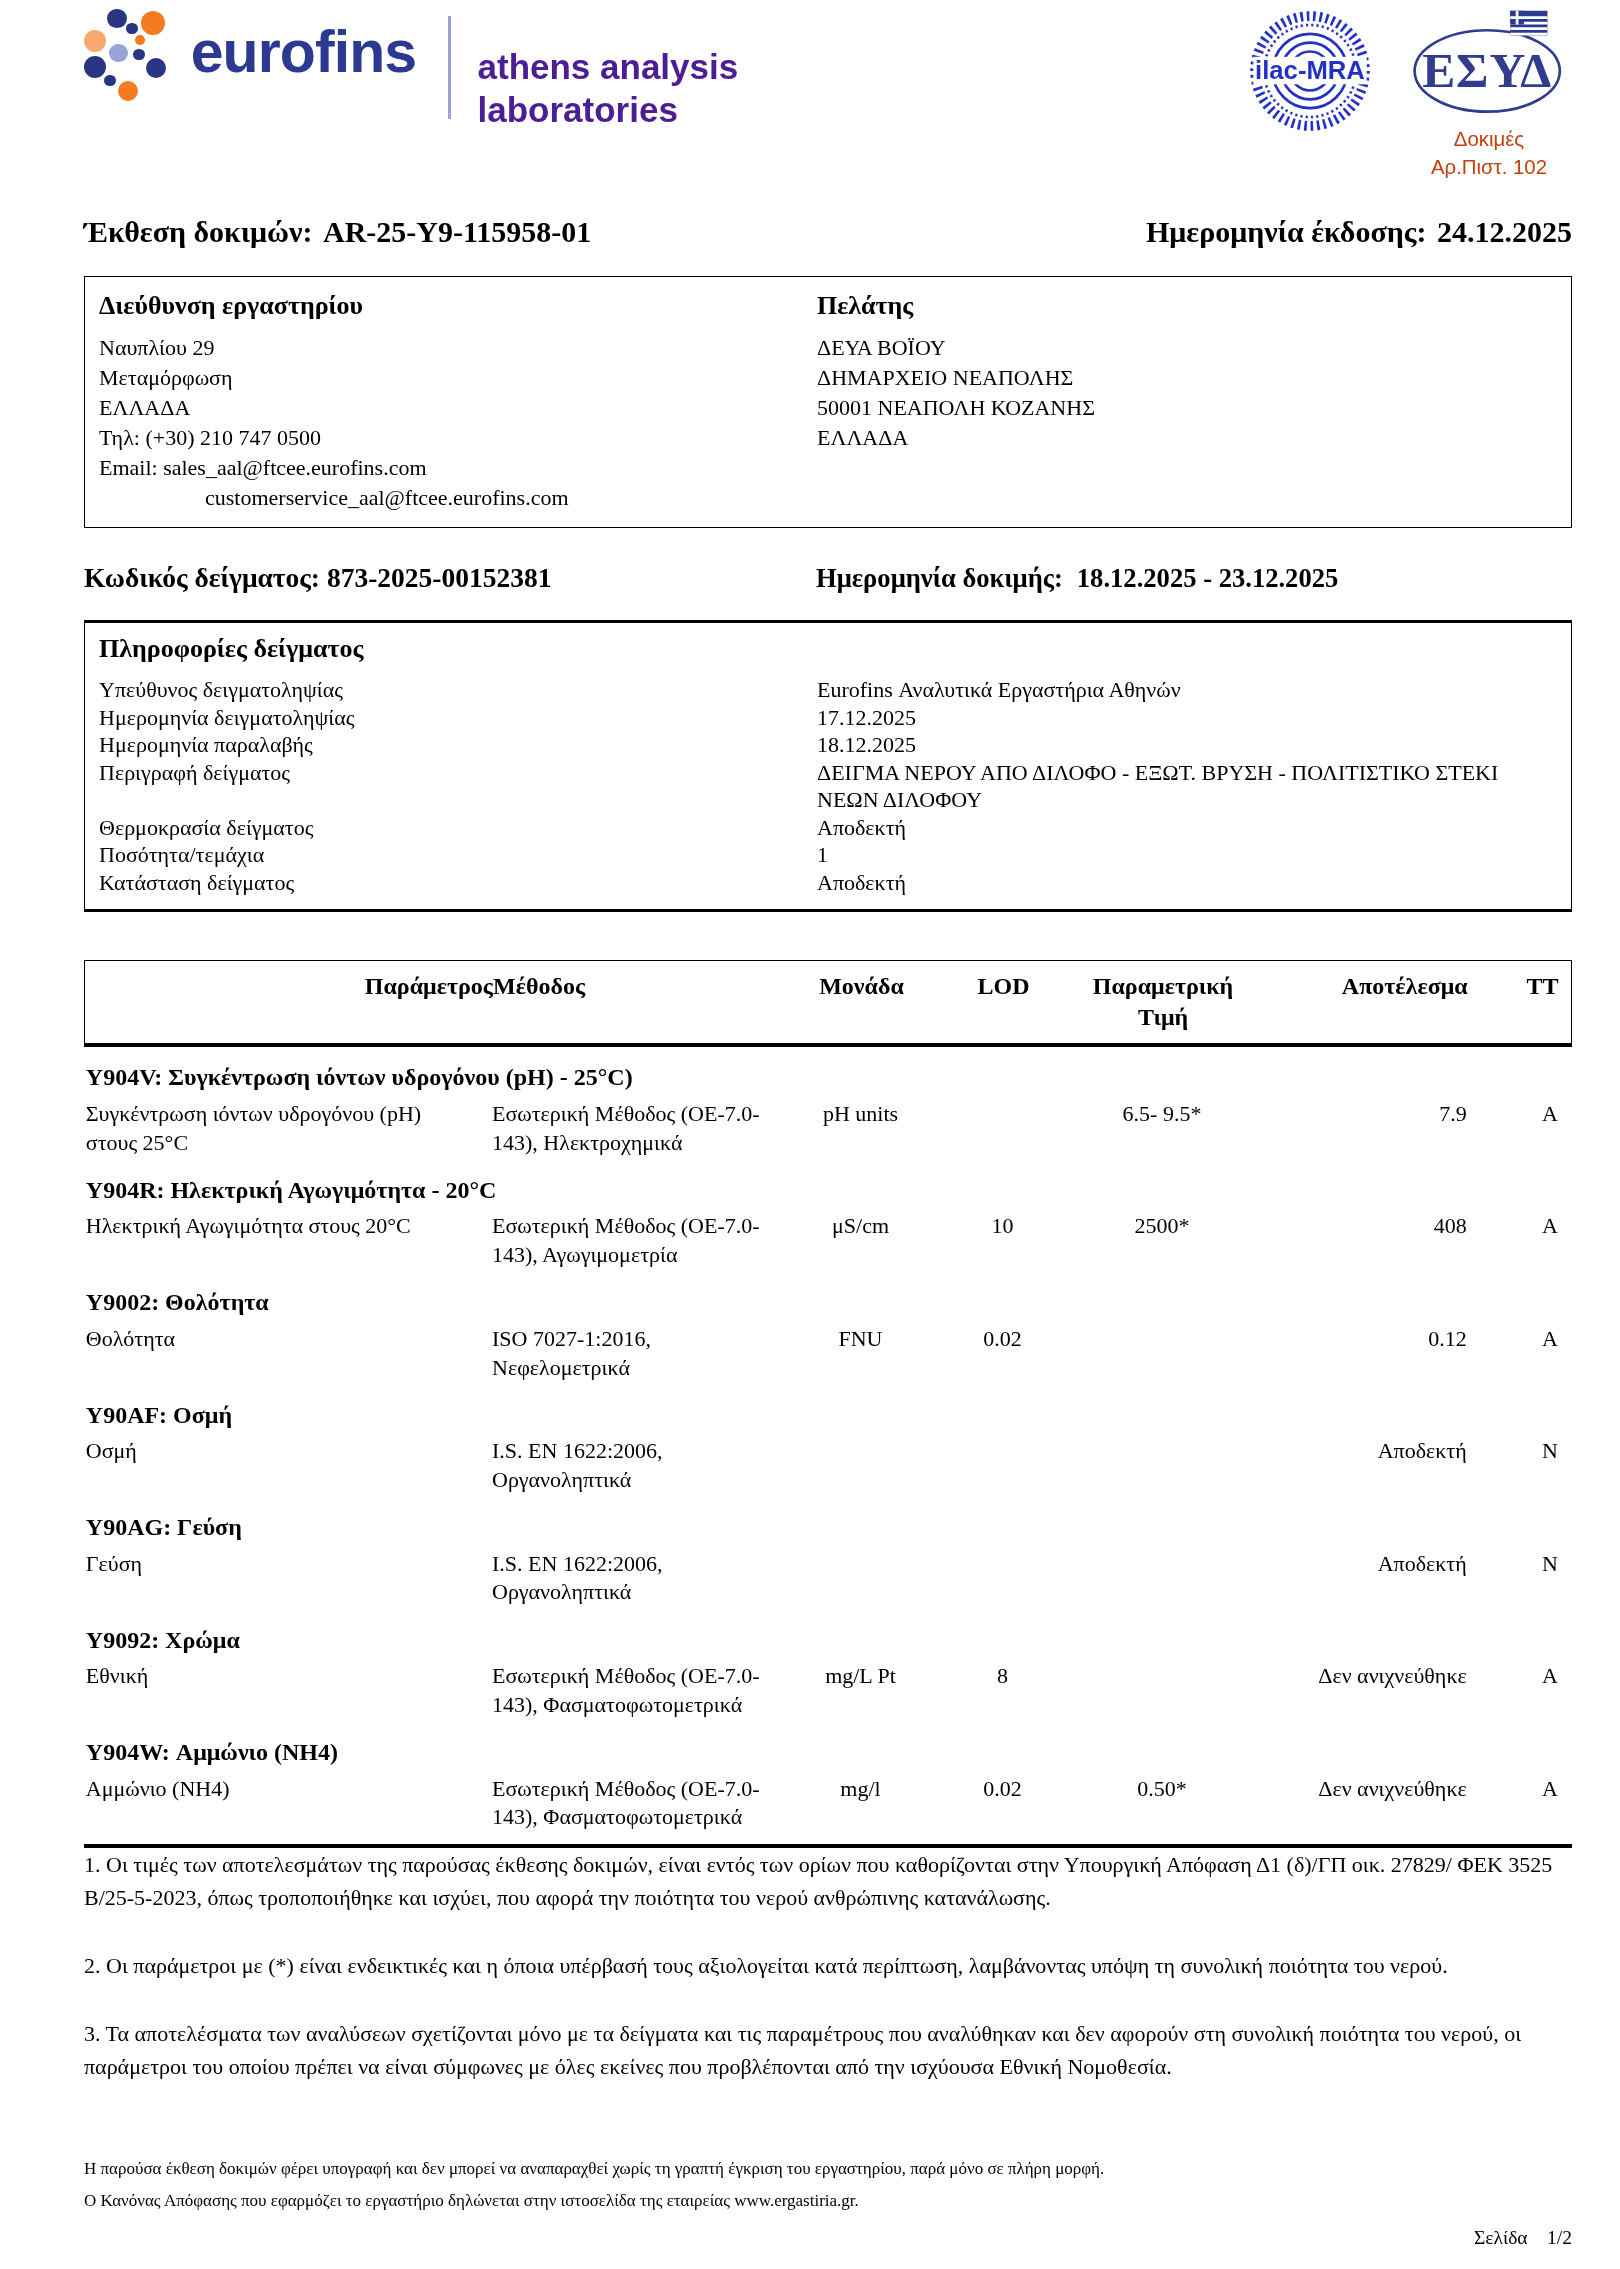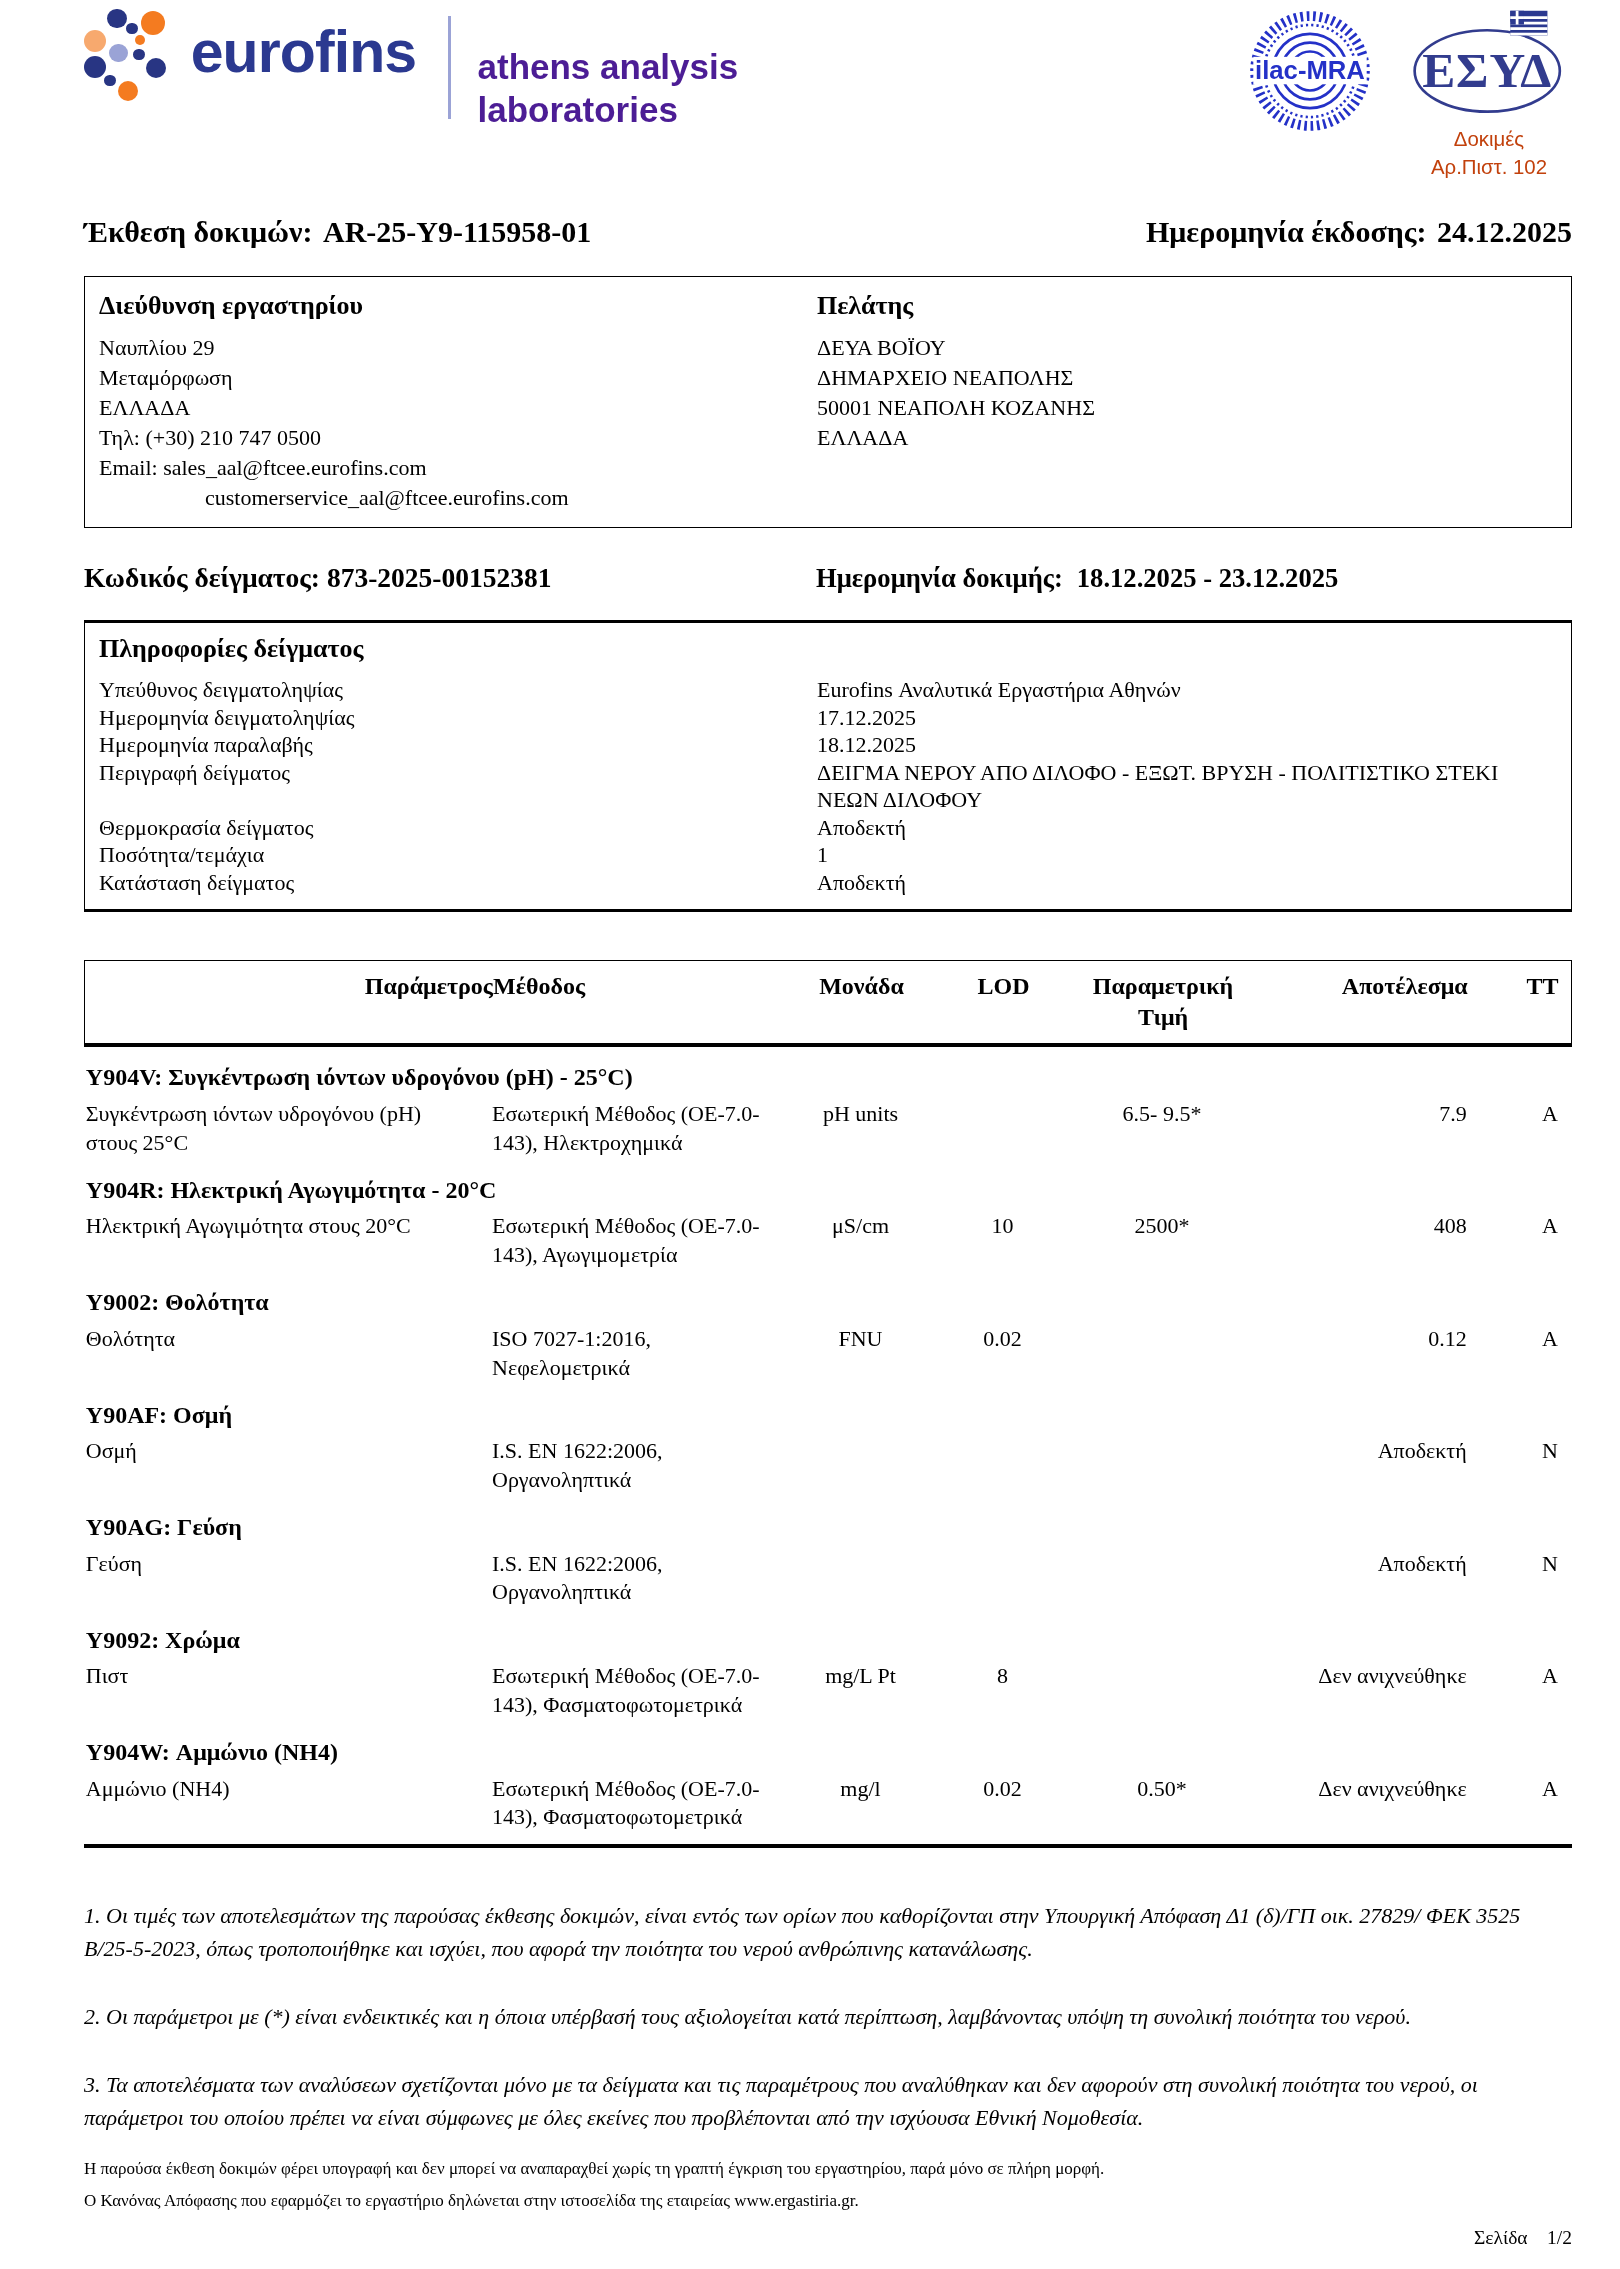--- a/index.html
+++ b/index.html
@@ -76,21 +76,21 @@
   .group-title{font-size:24px;font-weight:700;padding:17.7px 0 1.8px 1.8px;}
   .result-row{font-size:22px;line-height:1.3;padding:7px 0 1.8px;}
   .c-param{padding-left:1.8px;padding-right:23px;}
   .c-method{padding-right:17.7px;}
   .c-unit{text-align:center;}
   .c-lod{text-align:center;}
   .c-paramval{text-align:center;}
   .c-result{text-align:right;padding-right:5.3px;}
   .c-tt{text-align:right;padding-right:14px;}
   
-  .notes{margin-top:51px;font-style:italic;}
+  .notes{}
   .note{font-size:22px;line-height:1.5;margin:0 0 35px 0;}
   
   .footer{position:absolute;left:84px;right:43px;top:2153px;font-size:17px;line-height:1.9;}
   .page-num{position:absolute;right:43px;top:2227px;font-size:19.5px;}
   .page-num .lbl{margin-right:19.5px;}
 </style>
 </head>
 <body>
 
 <div class="page">
@@ -289,21 +289,21 @@
         <div class="c-method">I.S. EN 1622:2006, Οργανοληπτικά</div>
         <div class="c-unit"></div>
         <div class="c-lod"></div>
         <div class="c-paramval"></div>
         <div class="c-result">Αποδεκτή</div>
         <div class="c-tt">N</div>
       </div>
 
       <div class="group-title">Y9092: Χρώμα</div>
       <div class="tbl-grid result-row">
-        <div class="c-param">Πιστ</div>
+        <div class="c-param">Εθνική</div>
         <div class="c-method">Εσωτερική Μέθοδος (ΟΕ-7.0-143), Φασματοφωτομετρικά</div>
         <div class="c-unit">mg/L Pt</div>
         <div class="c-lod">8</div>
         <div class="c-paramval"></div>
         <div class="c-result">Δεν ανιχνεύθηκε</div>
         <div class="c-tt">A</div>
       </div>
 
       <div class="group-title">Y904W: Αμμώνιο (NH4)</div>
       <div class="tbl-grid result-row">

